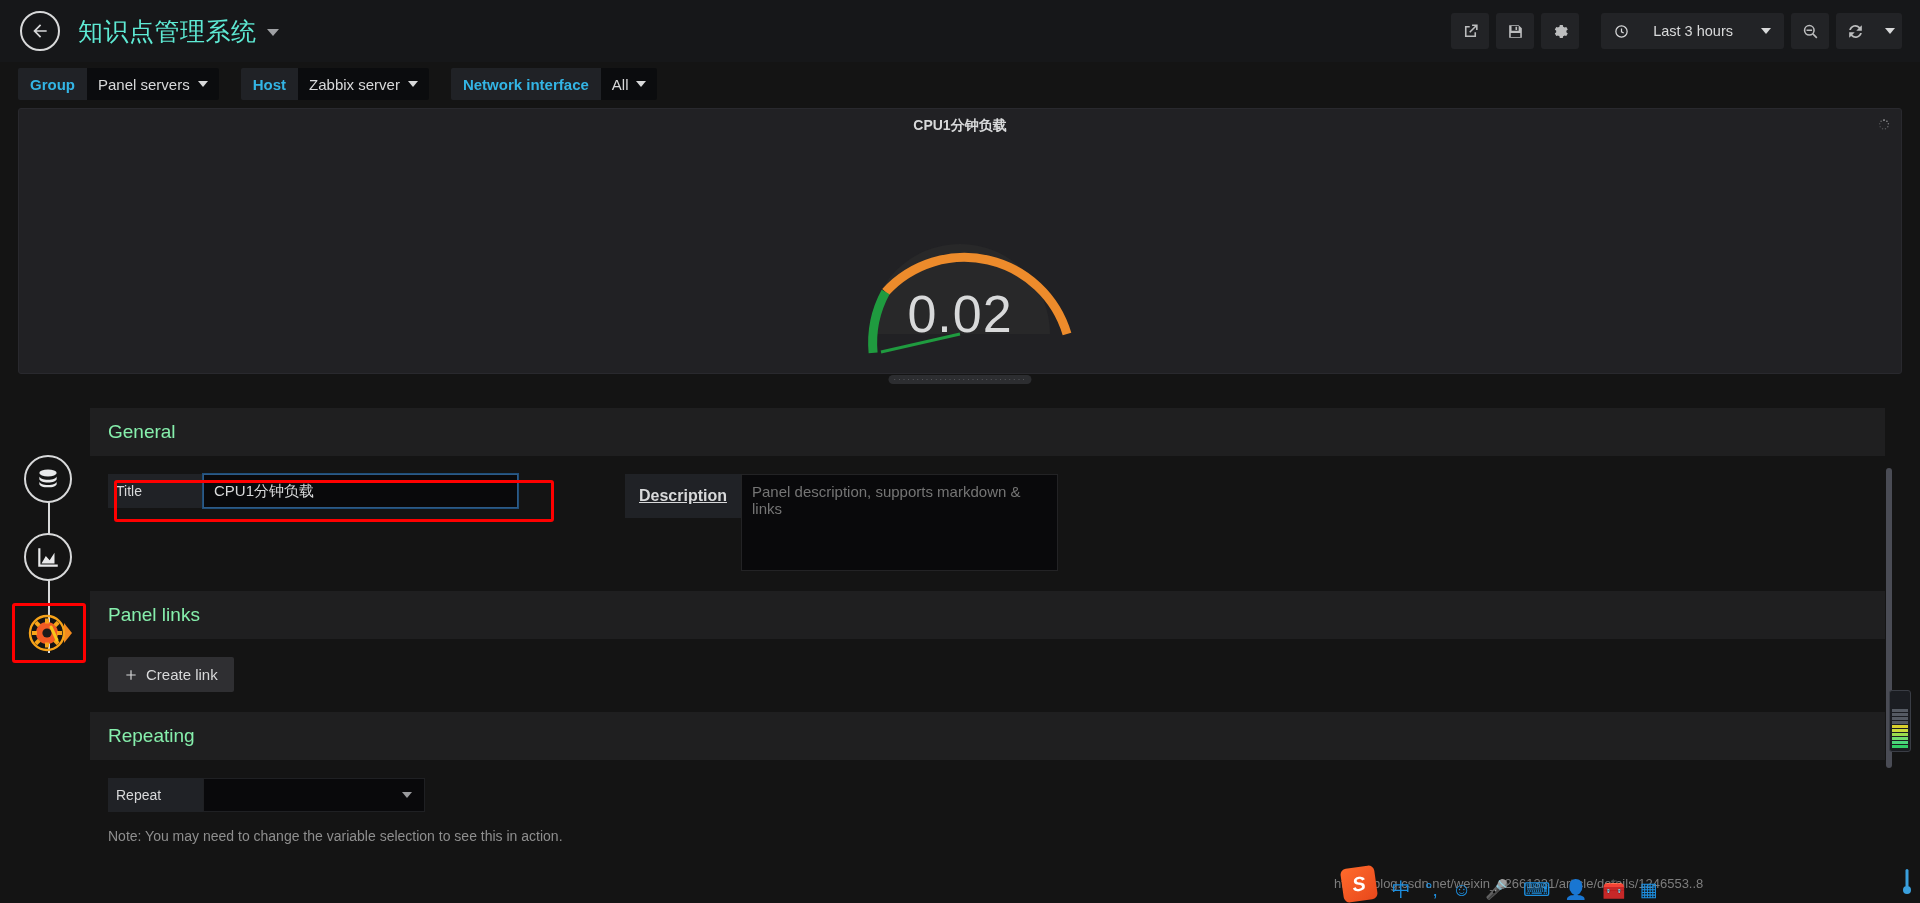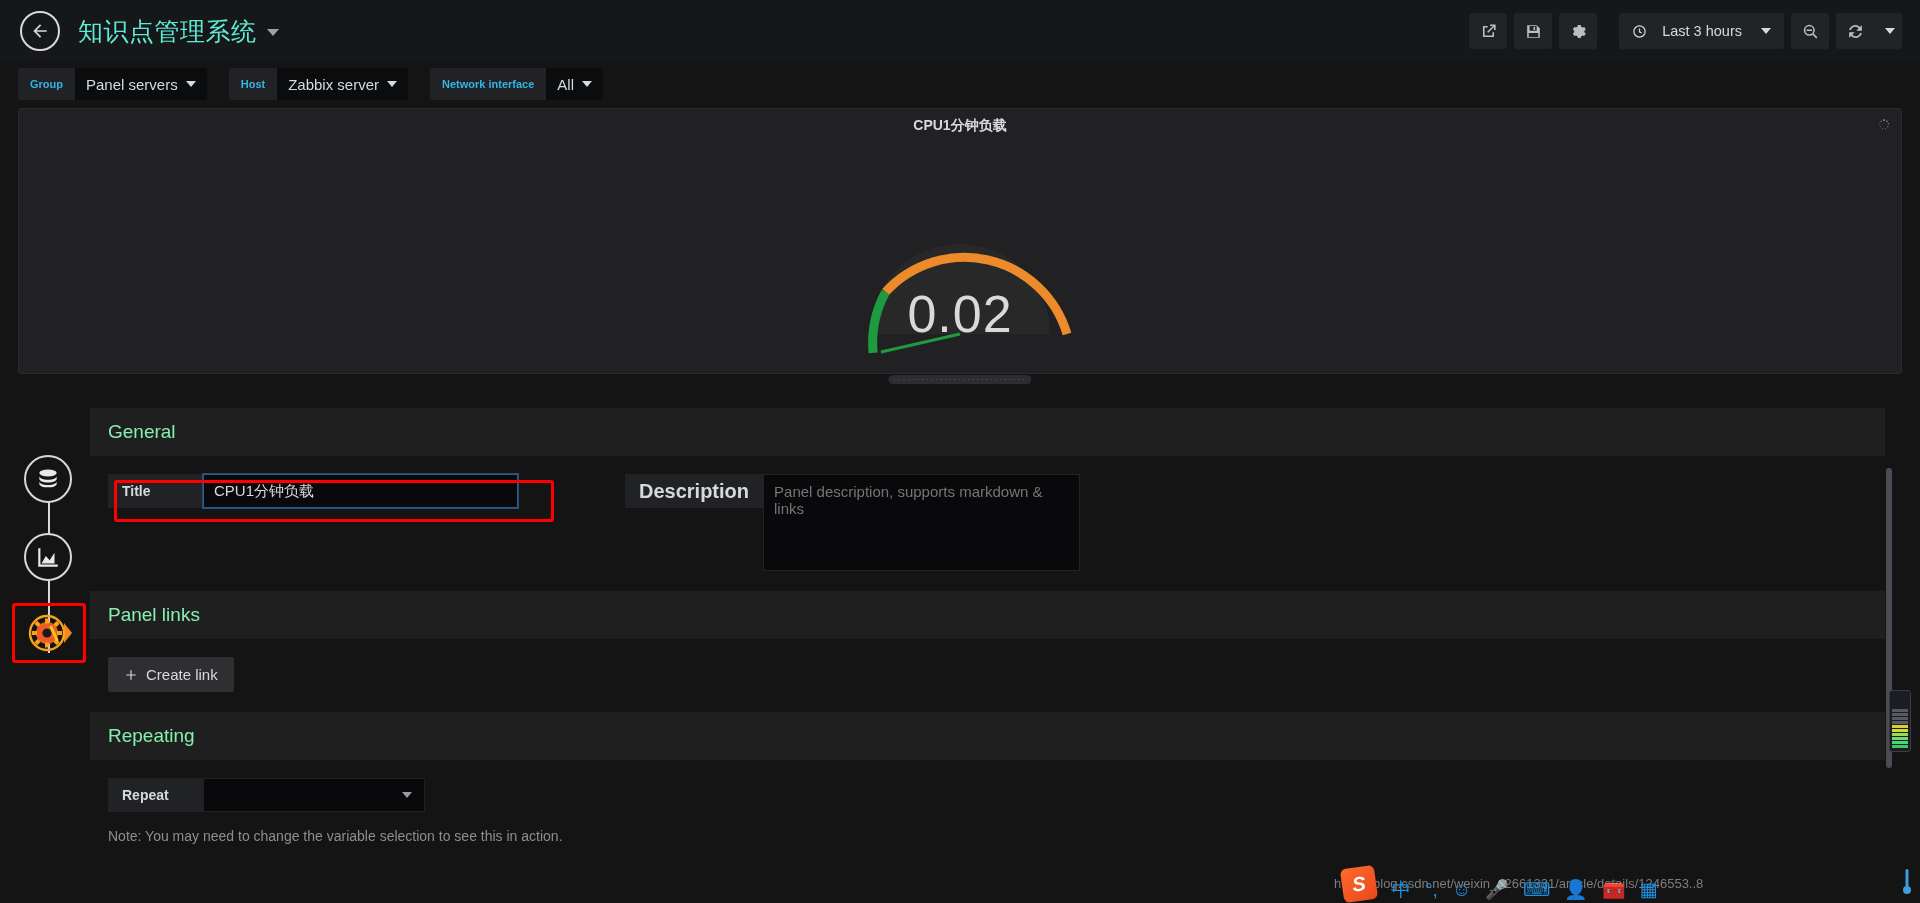--- a/index.html
+++ b/index.html
@@ -37,21 +37,21 @@
   }
   .icon-btn {
     width: 38px; height: 36px; background: #222326; border-radius: 3px;
     display: flex; align-items: center; justify-content: center;
     cursor: pointer; margin-left: 7px; color: #bcbdbe;
   }
   .icon-btn svg { width: 19px; height: 19px; fill: #bcbdbe; }
   #time-picker {
     display: flex; align-items: center; height: 36px; background: #222326;
     border-radius: 3px; margin-left: 22px; padding: 0 13px;
-    color: #d8d9da; font-size: 14.5px; cursor: pointer; gap: 15px;
+    color: #d8d9da; font-size: 14.5px; cursor: pointer; gap: 24px;
   }
   #time-picker .clock { width: 15px; height: 15px; }
   .tp-caret {
     width: 0; height: 0; margin-left: 4px;
     border-left: 5px solid transparent; border-right: 5px solid transparent;
     border-top: 6px solid #d8d9da;
   }
   #refresh-split {
     display: flex; align-items: center; background: #222326;
     border-radius: 3px; margin-left: 7px; height: 36px;
@@ -65,21 +65,21 @@
     justify-content: center; cursor: pointer;
   }
 
   
   #varsrow {
     position: absolute; left: 0; top: 62px; width: 1920px; height: 44px;
     background: #141414; display: flex; align-items: center; padding-left: 18px;
   }
   .var-group { display: flex; align-items: stretch; height: 32px; margin-right: 22px; }
   .var-label {
-    background: #202226; color: #33b5e5; font-size: 11px; font-weight: 600;
+    background: #202226; color: #33b5e5; font-size: 15px; font-weight: 600;
     display: flex; align-items: center; padding: 0 12px; border-radius: 2px 0 0 2px;
   }
   .var-value {
     background: #0b0c0e; color: #d8d9da; font-size: 15px;
     display: flex; align-items: center; padding: 0 11px; gap: 8px;
     border-radius: 0 2px 2px 0; cursor: pointer;
   }
   .var-value .caret {
     width: 0; height: 0; border-left: 5px solid transparent;
     border-right: 5px solid transparent; border-top: 6px solid #d8d9da;
@@ -152,22 +152,22 @@
   }
   .section-header {
     background: #1f1f20; color: #86efac; font-size: 19px;
     padding: 13px 18px; font-weight: 400;
   }
   .section-body { padding: 18px 0 14px 18px; }
 
   .field-row { display: flex; align-items: flex-start; }
   .fld { display: flex; align-items: stretch; }
   .fld-label {
-    background: #202226; color: #d8d9da; font-size: 14px; font-weight: bold;
-    display: flex; align-items: center; padding: 0 14px;
+    background: #202226; color: #d8d9da; font-size: 14px; font-weight: normal;
+    display: flex; align-items: center; padding: 0 8px;
     min-width: 95px; height: 34px;
   }
   .fld-input {
     background: #09090b; border: 1px solid #2c2d30; color: #d8d9da;
     font-size: 15px; padding: 0 10px; height: 34px; outline: none;
     font-family: "Liberation Sans", sans-serif;
   }
   .fld-input.focused { border: 1px solid #2d5a87; box-shadow: 0 0 0 1px #1f4e79; }
 
   #title-highlight {
@@ -187,23 +187,24 @@
     width: 40px; height: 18px; border-radius: 9px; background: #3a3b40;
     position: relative; cursor: pointer;
   }
   .toggle .knob {
     position: absolute; left: 2px; top: 2px; width: 14px; height: 14px;
     border-radius: 50%; background: #bcbdbe;
   }
 
   #desc-block { margin-left: 107px; display: flex; align-items: flex-start; }
   #desc-label {
-    background: #202226; color: #d8d9da; font-size: 20px; font-weight: bold;
-    display: flex; align-items: center; padding: 0 14px; height: 34px;
+    background: #202226; color: #d8d9da; font-size: 16px; font-weight: bold;
+    display: flex; align-items: center; padding: 0 14px; height: 44px;
     min-width: 100px;
+    text-decoration: underline;
   }
   #desc-area {
     background: #09090b; border: 1px solid #232325; color: #8e8e8e;
     font-size: 15px; padding: 8px 10px; width: 317px; height: 97px;
     resize: none; outline: none; font-family: "Liberation Sans", sans-serif;
   }
 
   #repeat-select {
     width: 222px; height: 34px; background: #09090b; border: 1px solid #1f2023;
     display: flex; align-items: center; justify-content: flex-end;

